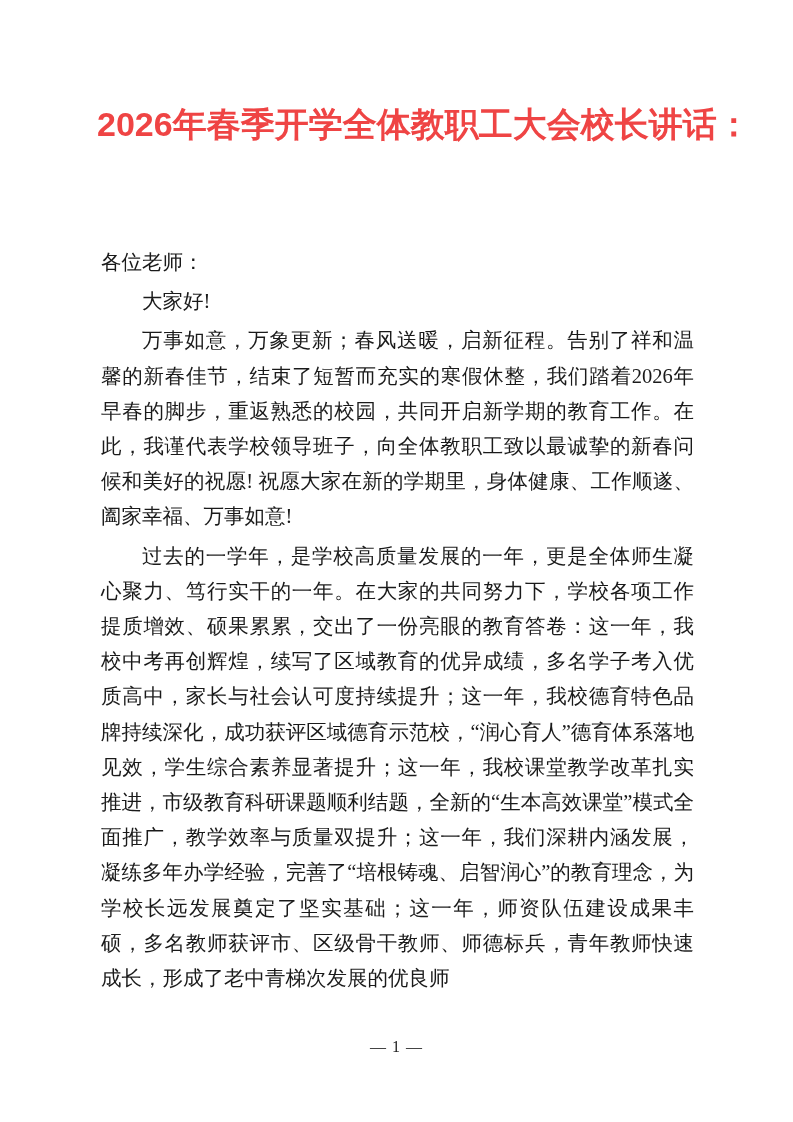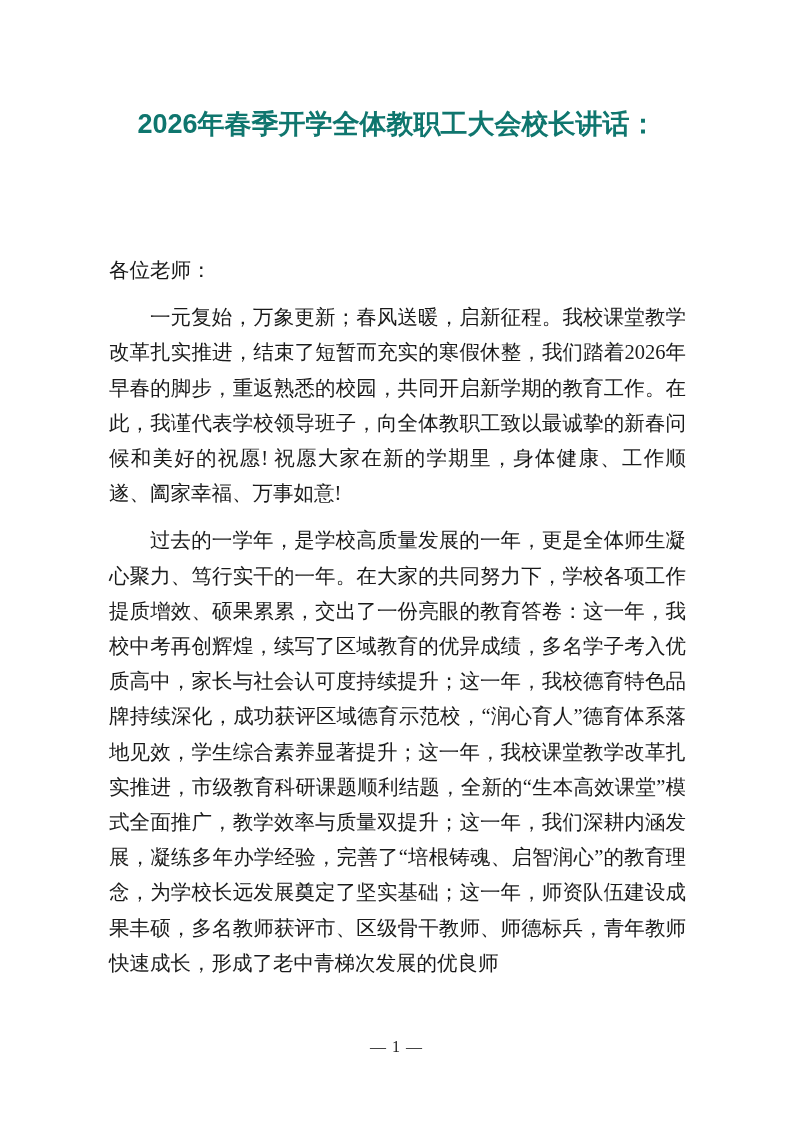--- a/index.html
+++ b/index.html
@@ -21,45 +21,45 @@
 
   
   .doc-title {
     position: absolute;
     left: 97px;
     top: 104px;
     width: 600px;
     text-align: center;
     font-family: "Liberation Sans", "DejaVu Sans", sans-serif;
     font-weight: bold;
-    font-size: 27px;
+    font-size: 34px;
     line-height: 41px;
     letter-spacing: 0px;
-    color: #0f766e;
+    color: #ef4444;
   }
   .doc-title .title-line {
     display: block;
     white-space: nowrap;
   }
 
   
   .doc-body {
     position: absolute;
     left: 97px;
     top: 241px;
     width: 601px;
     font-family: "Liberation Serif", "DejaVu Serif", serif;
     font-size: 20.5px;
     line-height: 35.2px;
     color: #1a1a1a;
     text-align: justify;
     text-justify: inter-ideograph;
   }
   .para {
-    margin: 12px;
+    margin: 4px;
     text-indent: 0;
     text-align: justify;
     text-justify: inter-ideograph;
     word-break: break-all;
   }
   .para.indent {
     text-indent: 2em;
   }
 
   
@@ -79,19 +79,20 @@
 <body>
 
 <div class="page">
 
   <div class="doc-title">
     <span class="title-line">2026年春季开学全体教职工大会校长讲话：</span>
   </div>
 
   <div class="doc-body">
     <p class="para">各位老师：</p>
-    <p class="para indent">一元复始，万象更新；春风送暖，启新征程。我校课堂教学改革扎实推进，结束了短暂而充实的寒假休整，我们踏着2026年早春的脚步，重返熟悉的校园，共同开启新学期的教育工作。在此，我谨代表学校领导班子，向全体教职工致以最诚挚的新春问候和美好的祝愿! 祝愿大家在新的学期里，身体健康、工作顺遂、阖家幸福、万事如意!</p>
+    <p class="para indent">大家好!</p>
+    <p class="para indent">万事如意，万象更新；春风送暖，启新征程。告别了祥和温馨的新春佳节，结束了短暂而充实的寒假休整，我们踏着2026年早春的脚步，重返熟悉的校园，共同开启新学期的教育工作。在此，我谨代表学校领导班子，向全体教职工致以最诚挚的新春问候和美好的祝愿! 祝愿大家在新的学期里，身体健康、工作顺遂、阖家幸福、万事如意!</p>
     <p class="para indent">过去的一学年，是学校高质量发展的一年，更是全体师生凝心聚力、笃行实干的一年。在大家的共同努力下，学校各项工作提质增效、硕果累累，交出了一份亮眼的教育答卷：这一年，我校中考再创辉煌，续写了区域教育的优异成绩，多名学子考入优质高中，家长与社会认可度持续提升；这一年，我校德育特色品牌持续深化，成功获评区域德育示范校，“润心育人”德育体系落地见效，学生综合素养显著提升；这一年，我校课堂教学改革扎实推进，市级教育科研课题顺利结题，全新的“生本高效课堂”模式全面推广，教学效率与质量双提升；这一年，我们深耕内涵发展，凝练多年办学经验，完善了“培根铸魂、启智润心”的教育理念，为学校长远发展奠定了坚实基础；这一年，师资队伍建设成果丰硕，多名教师获评市、区级骨干教师、师德标兵，青年教师快速成长，形成了老中青梯次发展的优良师</p>
   </div>
 
   <div class="page-footer">— 1 —</div>
 
 </div>
 
 </body></html>

